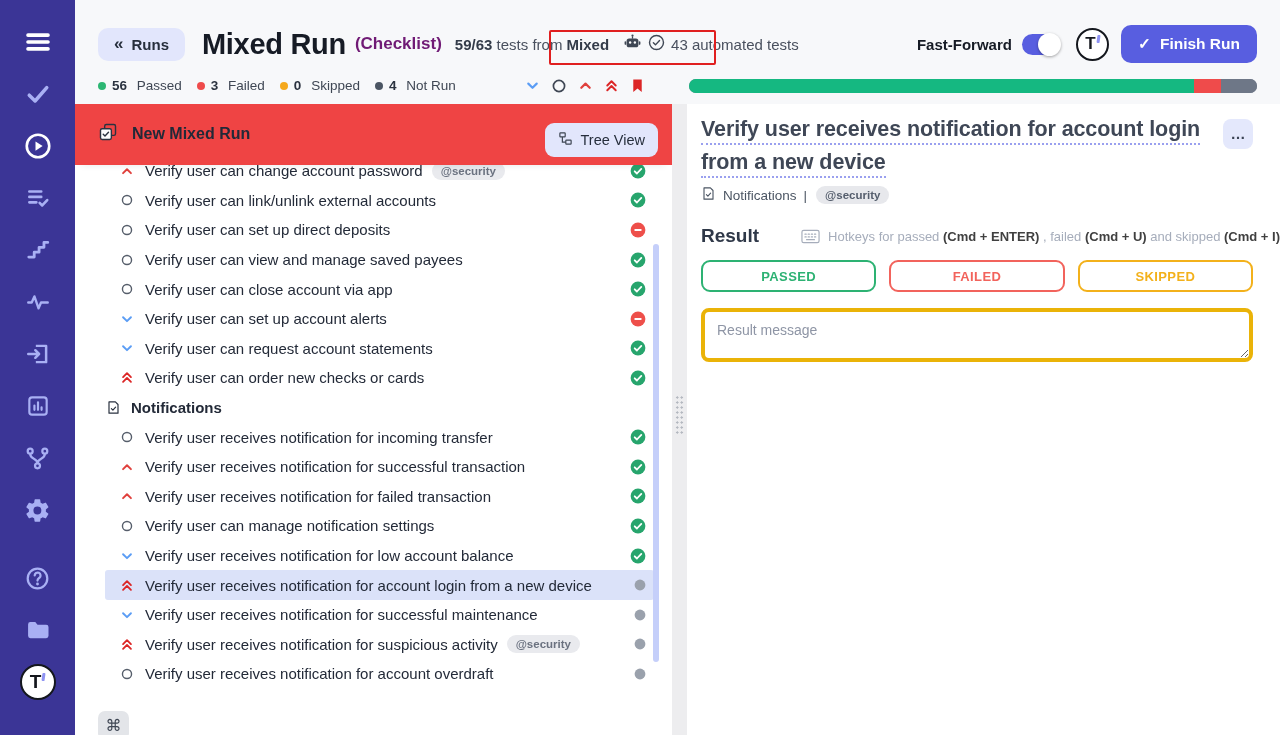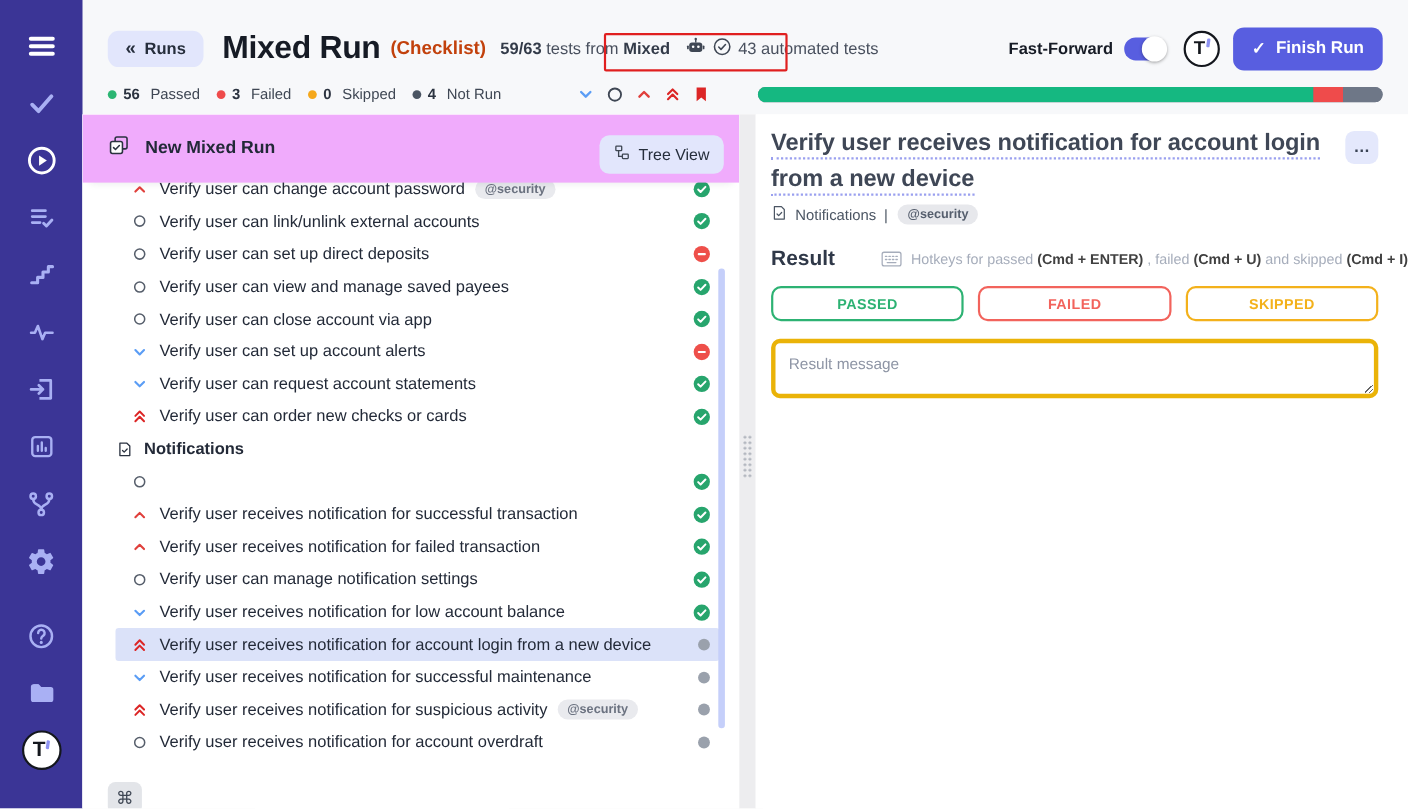--- a/index.html
+++ b/index.html
@@ -15,21 +15,21 @@
   .tlogo-sm { width:36px; height:36px; border-radius:50%; background:#fff; border:2px solid #14171d; display:flex; align-items:center; justify-content:center; font-weight:800; font-size:19px; color:#14171d; }
   .tlogo-sm .prime, .tlogo .prime { width:3px; height:8px; background:#8e93f2; display:inline-block; margin-left:1px; transform:translateY(-5px) rotate(8deg); border-radius:1px; }
 
   
   .main { flex:1; display:flex; flex-direction:column; min-width:0; }
 
   .topbar { display:flex; align-items:center; padding:25px 23px 0 23px; height:63px; flex:0 0 63px; }
   .runs-btn { display:flex; align-items:center; gap:8px; background:#e2e6fc; border:none; border-radius:10px; padding:8px 16px; font-family:inherit; font-size:15px; font-weight:700; color:#262e3c; cursor:pointer; }
   .runs-btn .laq { font-size:17px; line-height:10px; color:#262e3c; }
   .run-title { font-size:29px; font-weight:800; color:#161b25; margin-left:17px; letter-spacing:-.3px; }
-  .run-type { font-size:17px; font-weight:700; color:#c2410c; margin-left:9px; }
+  .run-type { font-size:17px; font-weight:700; color:#701a75; margin-left:9px; }
   .run-counts { font-size:15px; color:#49505e; margin-left:13px; white-space:nowrap; }
   .run-counts b { color:#333b49; font-weight:700; }
   .autobadge { display:flex; align-items:center; gap:6px; margin-left:14px; font-size:15px; color:#49505e; white-space:nowrap; }
   .spacer { flex:1; }
   .ff-label { font-size:15px; font-weight:700; color:#161b25; margin-right:10px; }
   .toggle { position:relative; width:38px; height:21px; background:#585ee0; border-radius:11px; display:inline-block; cursor:pointer; flex:0 0 38px; }
   .toggle .knob { position:absolute; right:-1px; top:-1px; width:23px; height:23px; background:#fff; border-radius:50%; box-shadow:0 1px 3px rgba(0,0,0,.35); }
   .tlogo { width:33px; height:33px; border-radius:50%; border:2.5px solid #14171d; background:#fff; display:flex; align-items:center; justify-content:center; font-weight:800; font-size:17px; color:#14171d; margin:0 12px 0 16px; cursor:pointer; }
   .finish { display:flex; align-items:center; gap:9px; background:#585ee0; color:#fff; border:none; border-radius:10px; padding:10px 17px; font-family:inherit; font-size:15.5px; font-weight:700; cursor:pointer; }
 
@@ -39,21 +39,21 @@
   .stat b { font-weight:700; color:#2b3340; }
   .flt { display:flex; align-items:center; gap:11px; margin-left:54px; }
   .flt span { display:flex; cursor:pointer; }
   .pbar { flex:1; height:14px; border-radius:7px; overflow:hidden; display:flex; margin-left:44px; background:#6e7787; }
   .pbar i { display:block; height:100%; }
 
   .content { flex:1; display:flex; min-height:0; background:#fff; }
 
   
   .listpanel { width:597px; flex:0 0 597px; position:relative; display:flex; flex-direction:column; background:#fff; overflow:hidden; }
-  .lp-head { display:flex; align-items:center; padding:7px 14px 8px 23px; position:relative; z-index:2; background:#f0abfc; box-shadow:0 7px 7px -7px rgba(20,25,40,.10); flex:0 0 43px; }
+  .lp-head { display:flex; align-items:center; padding:7px 14px 8px 23px; position:relative; z-index:2; background:#ef4444; box-shadow:0 7px 7px -7px rgba(20,25,40,.10); flex:0 0 43px; }
   .lp-title { font-size:16px; font-weight:700; color:#222938; margin-left:14px; }
   .treeview { margin-left:auto; display:flex; align-items:center; gap:8px; background:#e2e6fc; border:none; border-radius:9px; padding:8px 13px; font-family:inherit; font-size:14.5px; font-weight:500; color:#262e3c; cursor:pointer;margin-top:12px; }
   .rows { margin-top:-9px; padding:0 18px 0 30px; position:relative; z-index:1; }
   .row { display:flex; align-items:center; height:29.6px; border-radius:3px; padding:0 8px 0 14px; cursor:pointer; }
   .row.section { padding-left:1px; }
   .row.selected { background:#dbe2f9; }
   .picon { display:flex; width:15px; justify-content:center; flex:0 0 15px; }
   .rtitle { font-size:15px; color:#232a38; margin-left:11px; white-space:nowrap; }
   .row.section .rtitle { font-weight:600; margin-left:10px; }
   .tag { background:#e9eaee; color:#6b7280; font-size:11.5px; font-weight:600; border-radius:10px; padding:3px 9px; margin-left:9px; white-space:nowrap; }
@@ -391,20 +391,21 @@
                 </svg>
               </span>
               <span class="rtitle sec">Notifications</span>
             </div>
             <div class="row test">
               <span class="picon">
                 <svg width="14" height="14" viewBox="0 0 16 16">
                   <circle cx="8" cy="8" r="5.2" fill="none" stroke="#565e6b" stroke-width="1.6"></circle>
                 </svg>
               </span>
+              <span class="rtitle">Verify user receives notification for incoming transfer</span>
               <span class="sicon">
                 <svg width="16" height="16" viewBox="0 0 16 16">
                   <circle cx="8" cy="8" r="7.4" fill="#27a56d"></circle>
                   <path d="M4.7 8.3l2.2 2.2 4.4-4.6" fill="none" stroke="#fff" stroke-width="1.8" stroke-linecap="round" stroke-linejoin="round"></path>
                 </svg>
               </span>
             </div>
             <div class="row test">
               <span class="picon">
                 <svg width="14" height="14" viewBox="0 0 16 16">

